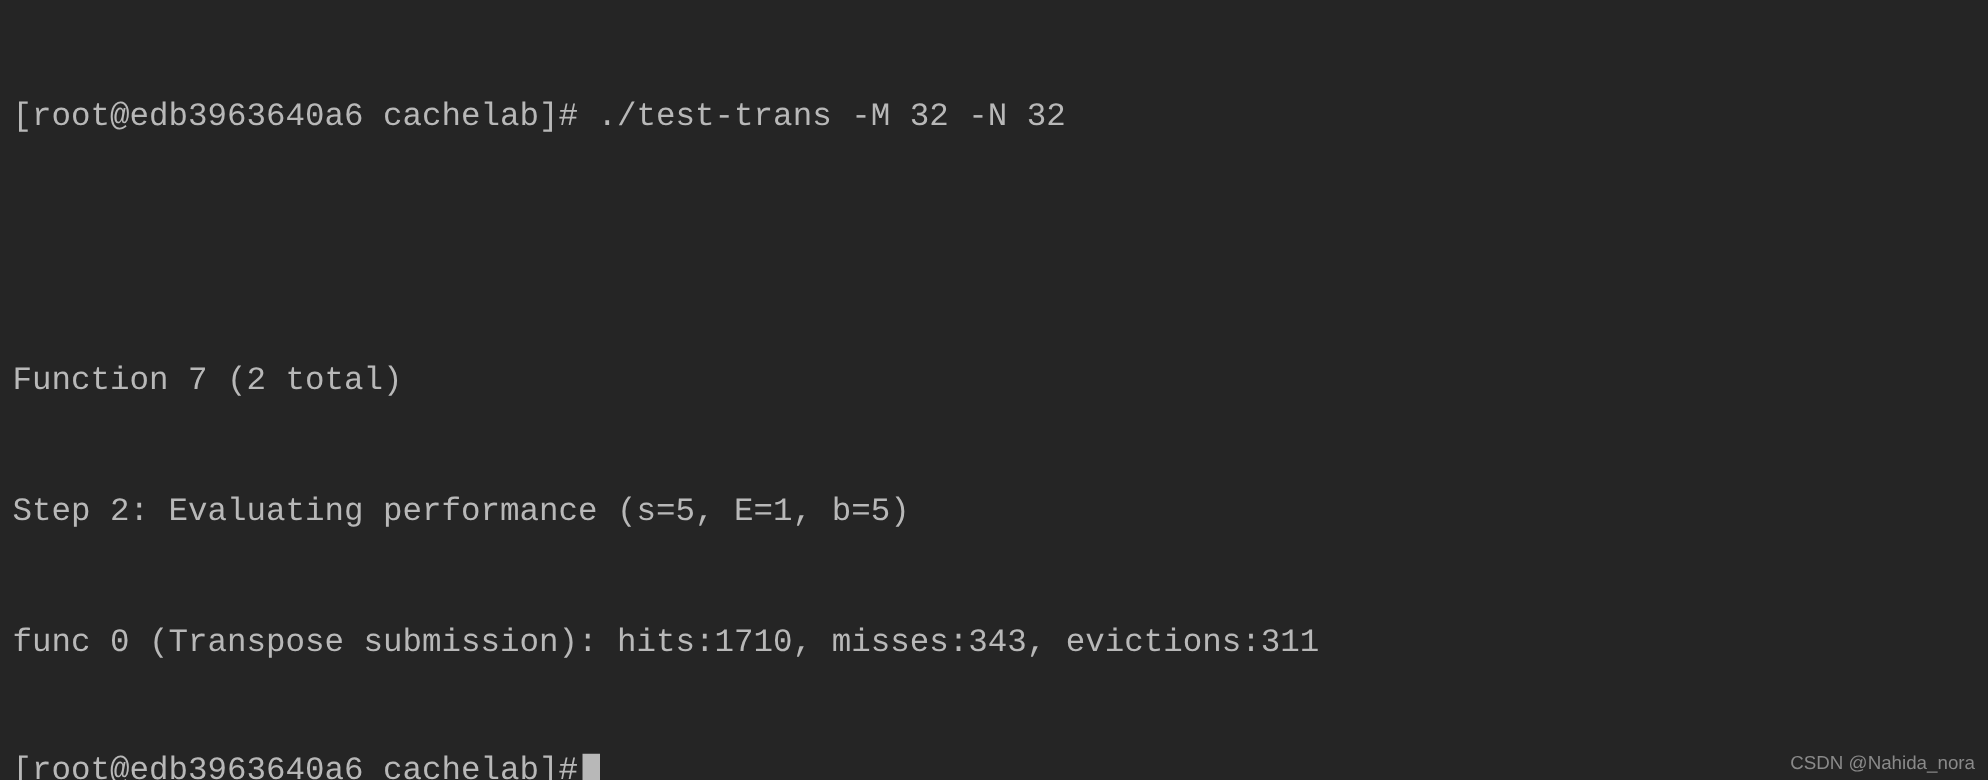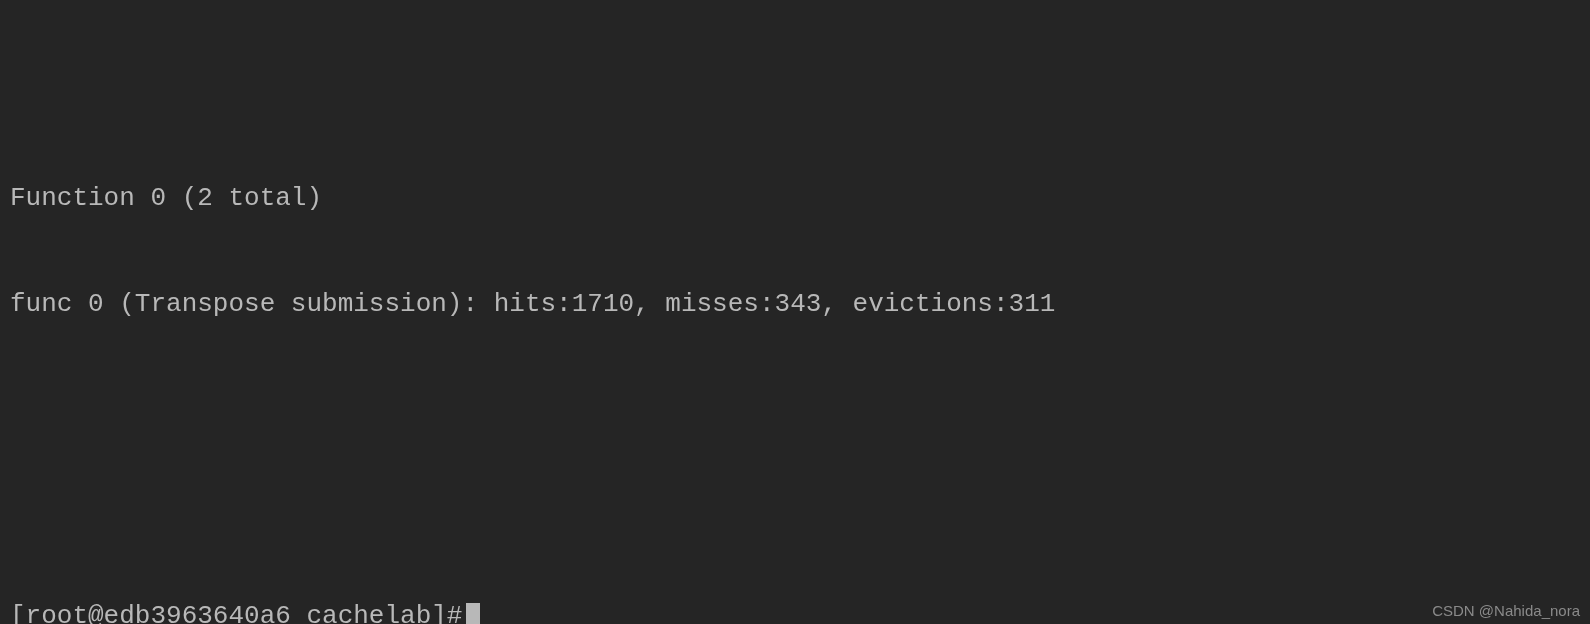--- a/index.html
+++ b/index.html
@@ -57,22 +57,24 @@
       bottom: -10px;
       left: 10px;
       display: flex;
       align-items: center;
     }
   </style>
 </head>
 <body>
 
 <div class="terminal">
+  <span class="line prompt-line">[root@edb3963640a6 cachelab]# ./test-trans -M 32 -N 32</span>
   <span class="empty-line"></span>
-  <span class="line">Function 0 (2 total)</span>
+  <span class="line">Function 7 (2 total)</span>
+  <span class="line">Step 2: Evaluating performance (s=5, E=1, b=5)</span>
   <span class="line">func 0 (Transpose submission): hits:1710, misses:343, evictions:311</span>
   
   
   
   
   
   
   
   
   

